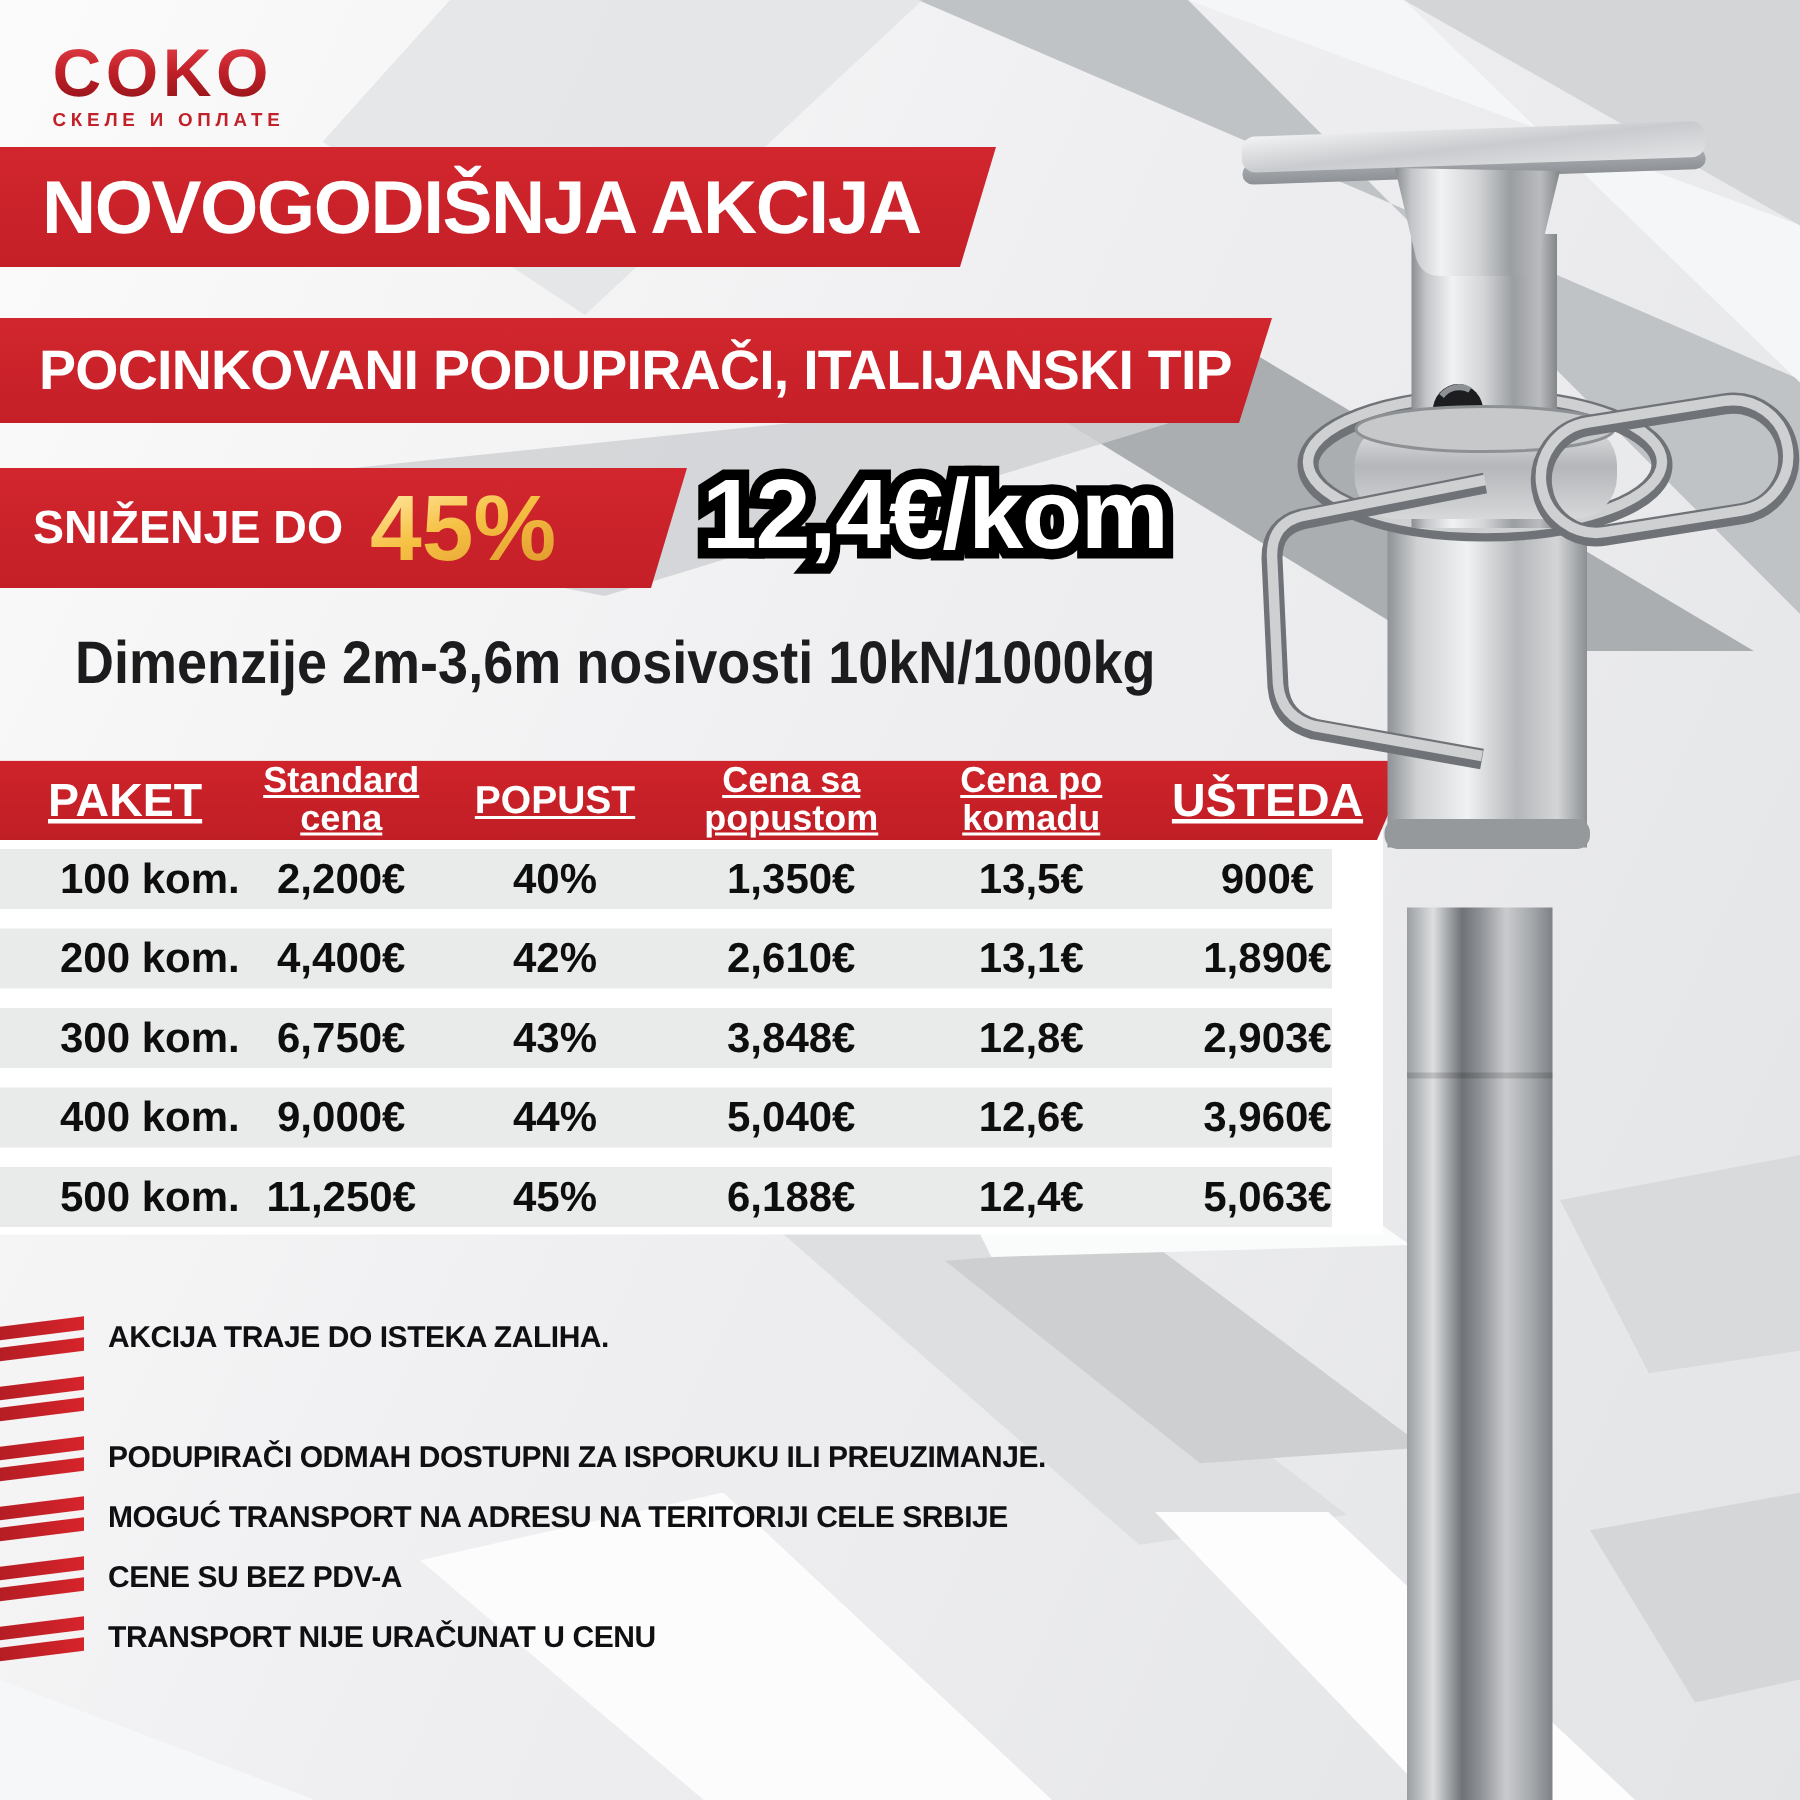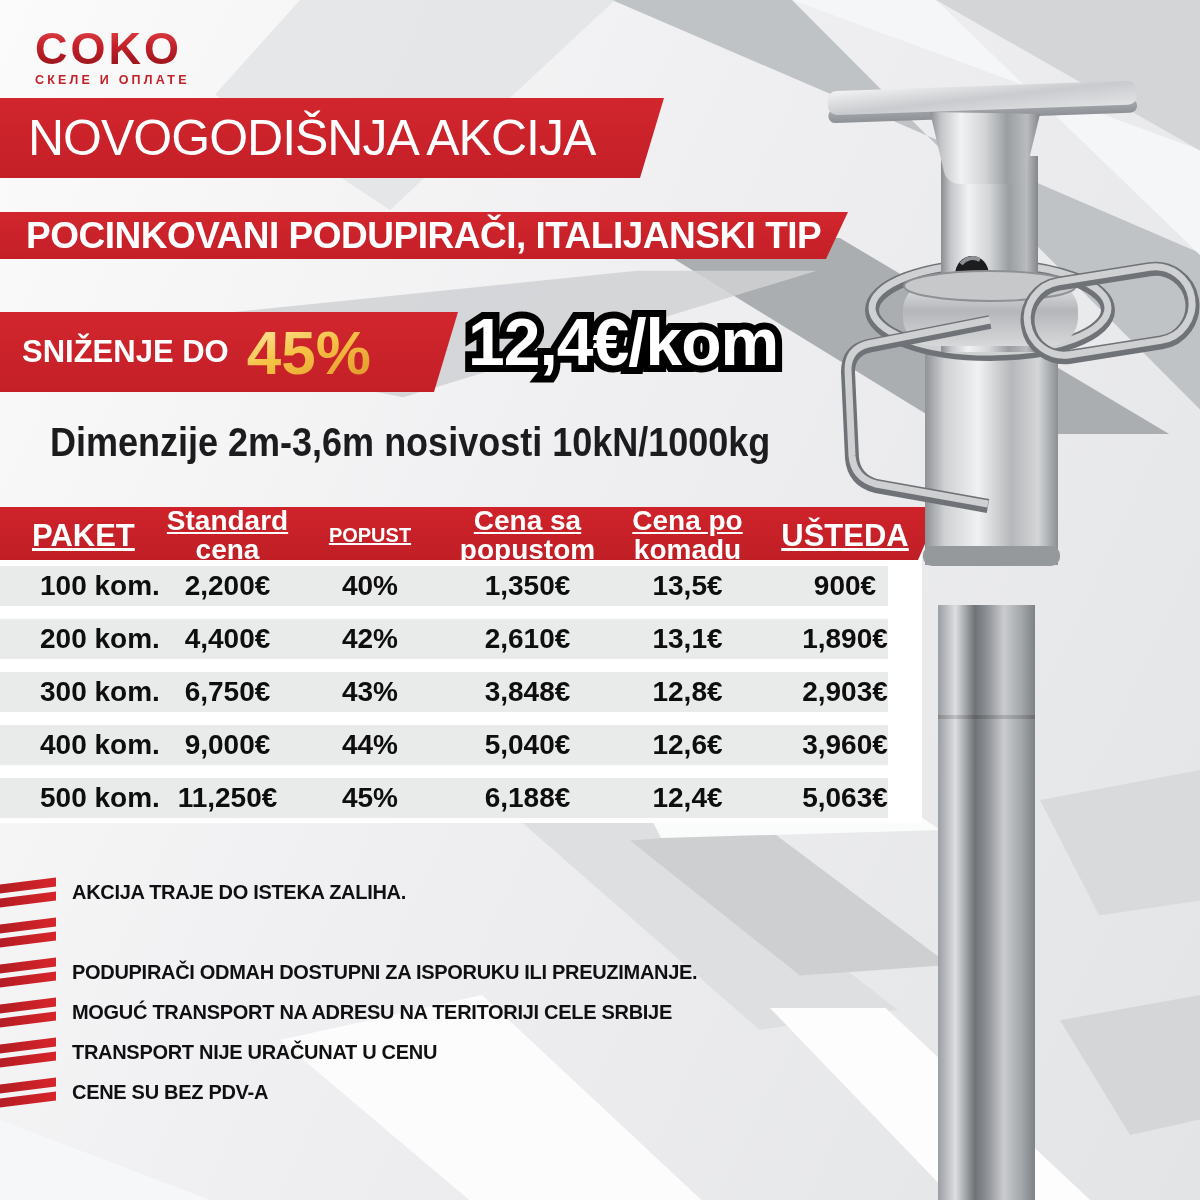--- a/index.html
+++ b/index.html
@@ -50,22 +50,22 @@
   }
   .logo-sub{
     font-size:12.5px; font-weight:700; letter-spacing:3.2px; color:#c32129; margin-top:2px;text-align:right;
   }
 
   
   .banner{ position:absolute; left:0; z-index:3; color:#fff;
     background:linear-gradient(180deg,#d2262e 0%,#c41f27 100%);
     display:flex; align-items:center; }
   .banner1{ top:98px; width:664px; height:80px; clip-path:polygon(0 0,100% 0,calc(100% - 24px) 100%,0 100%); }
-  .banner1 .t{ font-size:50px; font-weight:400; letter-spacing:-1px; padding-left:28px; white-space:nowrap; }
-  .banner2{ top:212px; width:848px; height:47px; clip-path:polygon(0 0,100% 0,calc(100% - 22px) 100%,0 100%); }
+  .banner1 .t{ font-size:50px; font-weight:700; letter-spacing:-1px; padding-left:28px; white-space:nowrap; }
+  .banner2{ top:212px; width:848px; height:70px; clip-path:polygon(0 0,100% 0,calc(100% - 22px) 100%,0 100%); }
   .banner2 .t{ font-size:37px; font-weight:800; letter-spacing:-0.5px; padding-left:26px; white-space:nowrap; }
   .banner3{ top:312px; width:458px; height:80px; clip-path:polygon(0 0,100% 0,calc(100% - 24px) 100%,0 100%); }
   .banner3 .t{ font-size:31px; font-weight:800; padding-left:22px; white-space:nowrap; }
   .gold{
     font-size:62px; font-weight:800; margin-left:18px; padding-right:8px;
     background:linear-gradient(160deg,#ffeeb0 5%,#f6c145 45%,#dd9428 95%);
     -webkit-background-clip:text; background-clip:text;
     -webkit-text-fill-color:transparent; color:#f2b23c;
   }
 
@@ -83,23 +83,23 @@
   
   .table-backdrop{ position:absolute; left:0; top:553px; width:922px; height:270px;
     background:#ffffff; z-index:2; }
   .thead{ position:absolute; left:0; top:507px; width:941px; height:53px; z-index:3;
     background:linear-gradient(180deg,#cf232b 0%,#c01e25 100%);
     clip-path:polygon(0 0,100% 0,calc(100% - 23px) 100%,0 100%);
     color:#fff;text-decoration:underline; }
   .cells{ position:relative; display:grid; height:100%;
     grid-template-columns:160px 135px 150px 165px 155px 160px; align-items:center; }
   .hc{ text-align:center; font-weight:800; line-height:1.02; }
-  .hc.two{ font-size:28px; }
+  .hc.two{ font-size:24px; }
   .hc.big{ font-size:31px; }
-  .hc.mid{ font-size:20px; }
+  .hc.mid{ font-size:26px; }
   .hc.first{ text-align:left; padding-left:32px; }
   .trow{ position:absolute; left:0; width:941px; height:40px; z-index:3; }
   .trow .band{ position:absolute; left:0; top:0; width:888px; height:100%; background:#e9eaea; }
   .tc{ position:relative; text-align:center; font-size:28px; font-weight:700; color:#0e0e0f; }
   .tc.first{ text-align:left; padding-left:40px; }
   .r0{ top:566px; } .r1{ top:619px; } .r2{ top:672px; } .r3{ top:725px; } .r4{ top:778px; }
 
   
   .notes{ position:absolute; left:0; top:872px; z-index:4; }
   .note{ display:flex; align-items:center; height:40px; }
@@ -251,28 +251,28 @@
           <div class="bar"></div>
           <div class="bar"></div>
         </div>
       <div class="txt">MOGUĆ TRANSPORT NA ADRESU NA TERITORIJI CELE SRBIJE</div>
     </div>
     <div class="note">
       <div class="dash-icon">
           <div class="bar"></div>
           <div class="bar"></div>
         </div>
+      <div class="txt">CENE SU BEZ PDV-A</div>
+    </div>
+    <div class="note">
+      <div class="dash-icon">
+          <div class="bar"></div>
+          <div class="bar"></div>
+        </div>
       <div class="txt">TRANSPORT NIJE URAČUNAT U CENU</div>
-    </div>
-    <div class="note">
-      <div class="dash-icon">
-          <div class="bar"></div>
-          <div class="bar"></div>
-        </div>
-      <div class="txt">CENE SU BEZ PDV-A</div>
     </div>
   </div>
 
   <svg class="prop" width="380" height="1140" viewBox="0 0 380 1140" xmlns="http://www.w3.org/2000/svg">
     <defs>
       <linearGradient id="tubeG" x1="0" y1="0" x2="1" y2="0">
         <stop offset="0" stop-color="#8a8d91"></stop>
           <stop offset=".1" stop-color="#c3c5c8"></stop>
         <stop offset=".28" stop-color="#f1f2f3"></stop>
           <stop offset=".5" stop-color="#d2d4d6"></stop>

